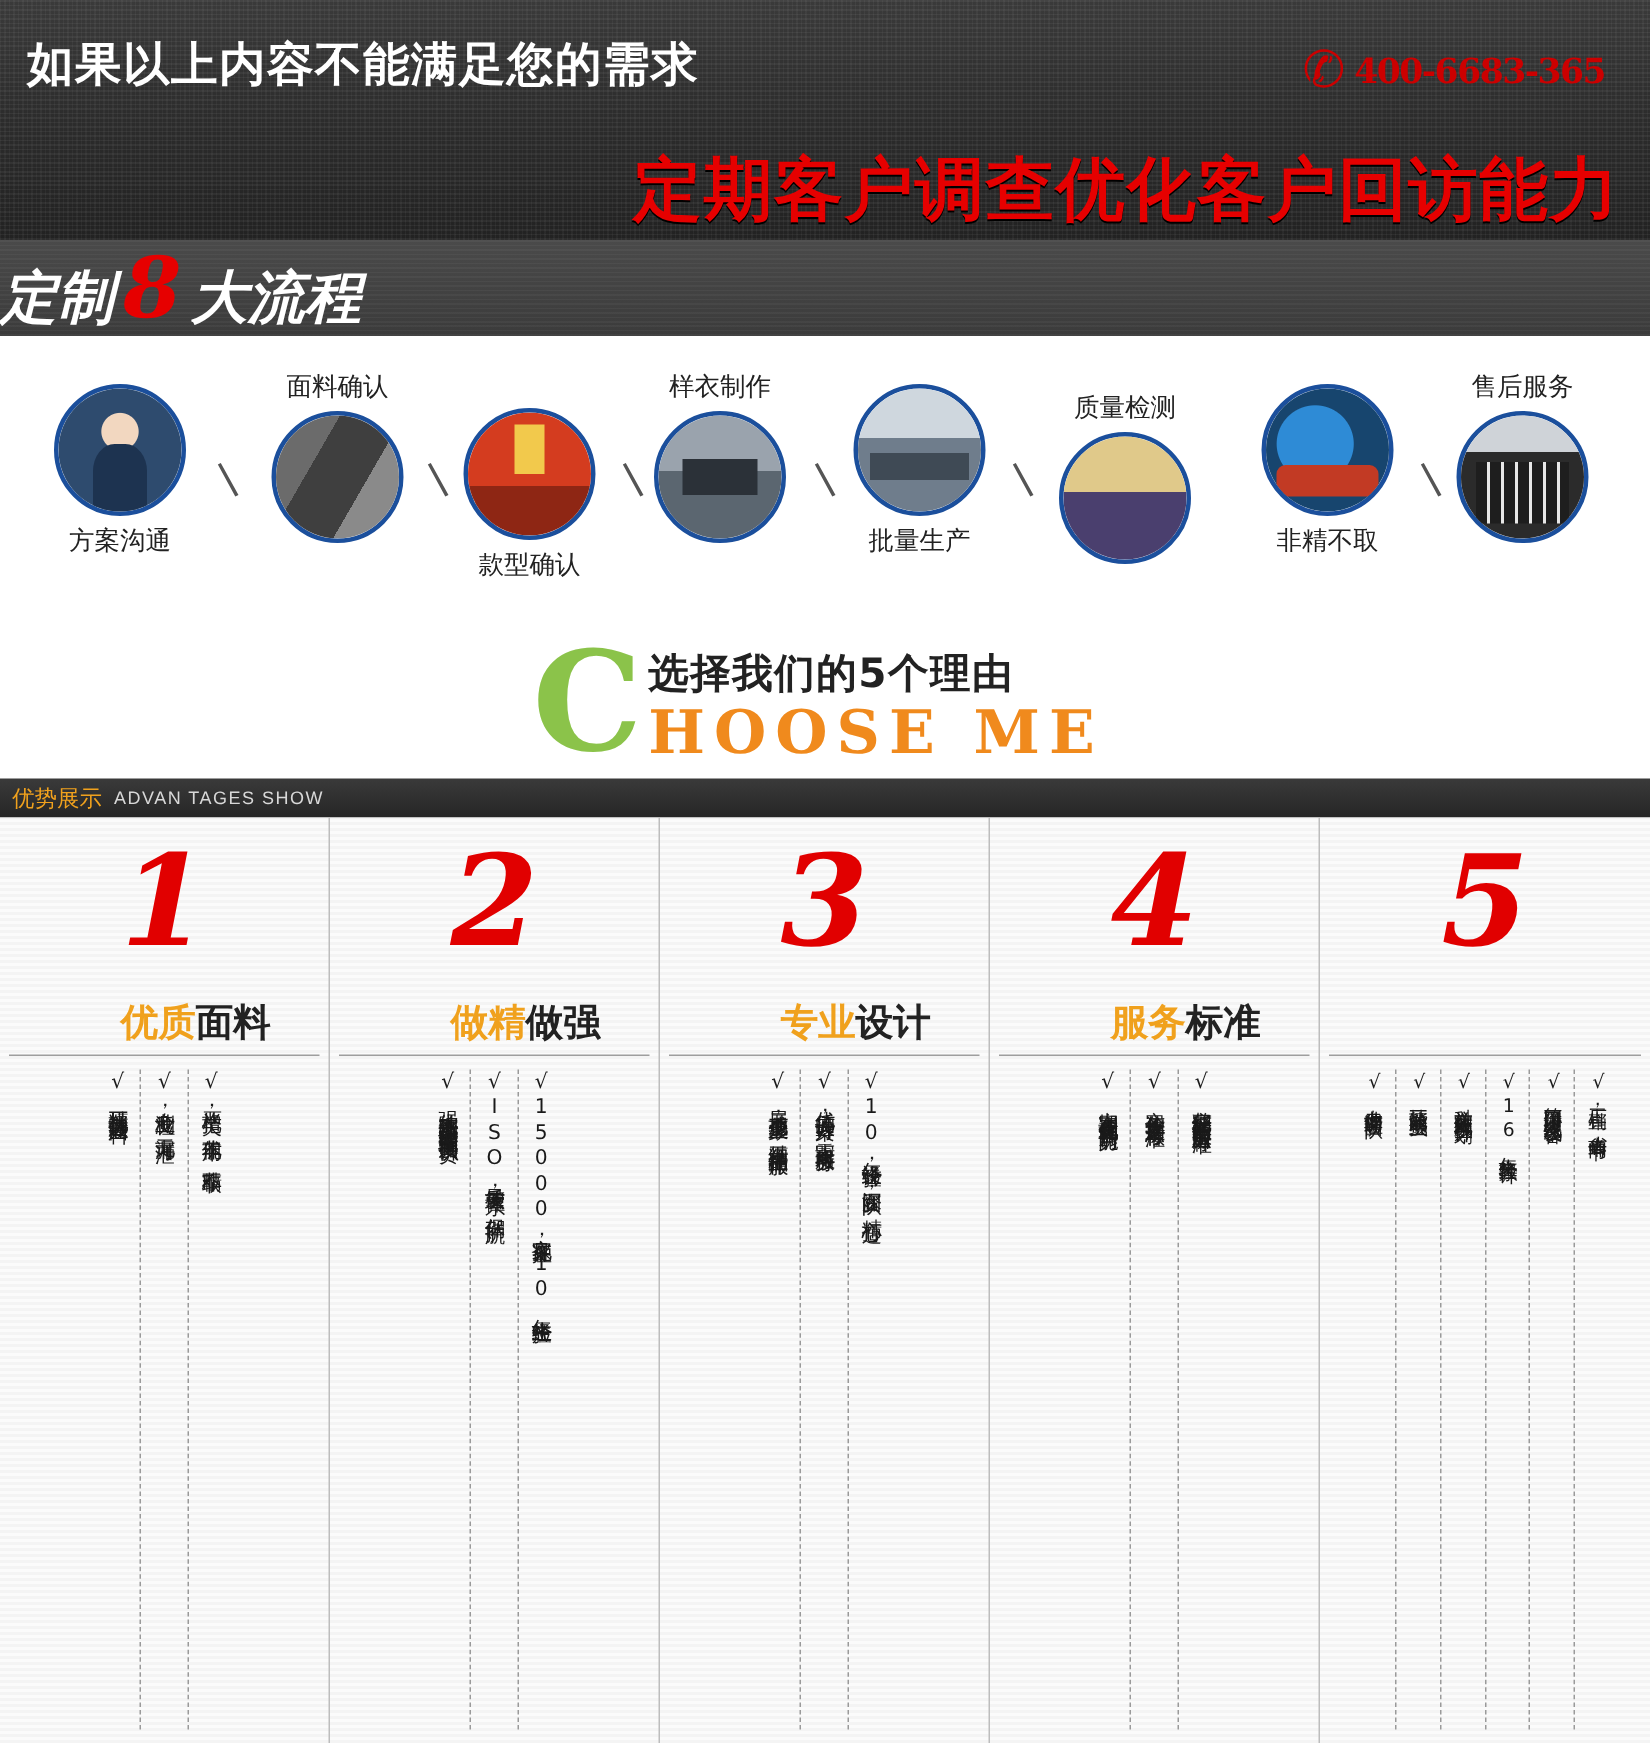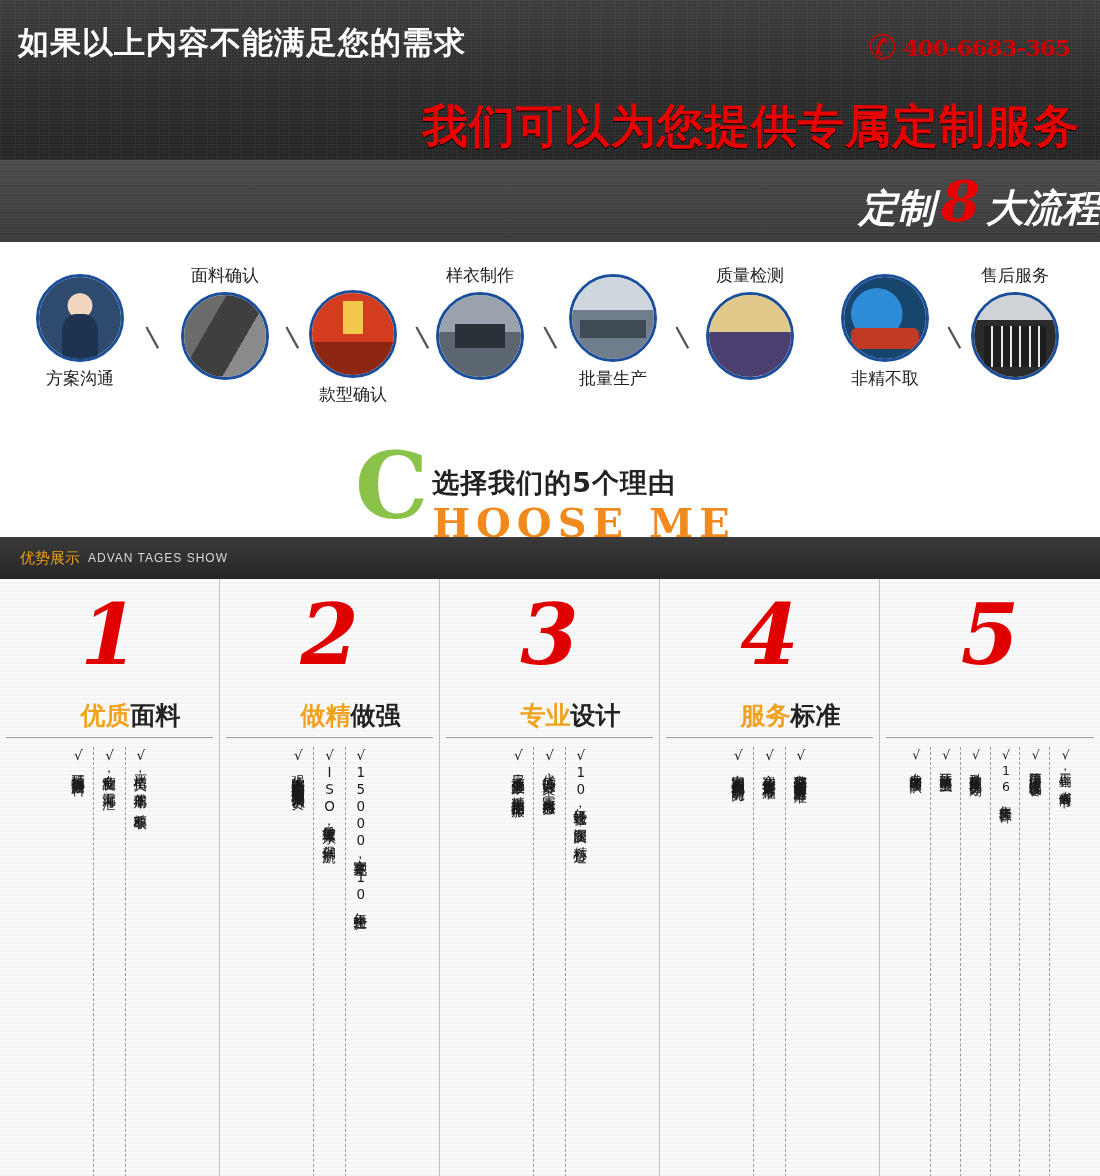--- a/index.html
+++ b/index.html
@@ -60,27 +60,27 @@
     letter-spacing:1px;
     white-space:nowrap;
     font-family:"DejaVu Sans", sans-serif;
     text-shadow:0 1px 0 #000;
   }
 
   
   .proc-title-bar {
     position:relative;
     width:1100px;
-    height:82px;
+    height:64px;
     background:
       repeating-linear-gradient(0deg, rgba(255,255,255,0.04) 0px, rgba(255,255,255,0.04) 1px, rgba(0,0,0,0) 1px, rgba(0,0,0,0) 3px),
       linear-gradient(180deg,#4a4a4a 0%, #3b3b3b 100%);
     display:flex;
     align-items:center;
-    justify-content:flex-end;
+    justify-content:flex-start;
   }
   .proc-title {
     display:flex;
     align-items:baseline;
     gap:2px;
   }
   .proc-title .w {
     color:#ffffff;
     font-size:38px;
     font-weight:bold;
@@ -163,46 +163,46 @@
     display:flex;
     align-items:flex-start;
   }
   .big-c {
     color:#8bc34a;
     font-size:92px;
     font-weight:bold;
     font-family:"DejaVu Serif", serif;
     line-height:0.95;
   }
-  .choose-text { margin-left:4px; margin-top:22px; }
+  .choose-text { margin-left:4px; margin-top:6px; }
   .choose-cn {
     color:#222;
     font-size:27px;
     font-weight:bold;
     letter-spacing:1px;
     font-family:"DejaVu Sans", sans-serif;
   }
   .choose-en {
     color:#f08a1d;
     font-size:40px;
     font-weight:bold;
     letter-spacing:6px;
     font-family:"DejaVu Serif", serif;
     margin-top:-2px;
   }
 
   
   .adv-bar {
     position:relative;
     width:1100px;
-    height:42px;
+    height:26px;
     background:linear-gradient(180deg,#3a3a3a,#262626);
     display:flex;
     align-items:center;
-    padding-left:20px;
+    padding-left:8px;
     gap:8px;
   }
   .adv-cn { color:#f0a11d; font-size:15px; font-family:"DejaVu Sans", sans-serif;}
   .adv-en { color:#d8d8d8; font-size:12px; letter-spacing:1px; font-family:"Liberation Sans", sans-serif;}
 
   
   .cols {
     position:relative;
     width:1100px;
     height:617px;
@@ -271,21 +271,21 @@
 </style>
 </head>
 <body>
 
 <div class="banner">
   <div class="banner-line1">如果以上内容不能满足您的需求</div>
   <div class="phone-wrap">
     <span class="phone-icon">✆</span>
     <span class="phone-num">400-6683-365</span>
   </div>
-  <div class="banner-line2">我们可以为您提供专属定制服务</div>
+  <div class="banner-line2">定期客户调查优化客户回访能力</div>
 </div>
 
 <div class="proc-title-bar">
   <div class="proc-title">
     <span class="w">定制</span>
     <span class="num">8</span>
     <span class="w">大流程</span>
   </div>
 </div>
 
@@ -324,21 +324,21 @@
   <div class="arrow" style="left:540px; top:80px;">＼</div>
 
   <div class="node below" style="left:558px; top:32px;">
     <div class="circle">
         <div class="ph ph5"></div>
       </div>
     <div class="label">批量生产</div>
   </div>
   <div class="arrow" style="left:672px; top:80px;">＼</div>
 
-  <div class="node above" style="left:695px; top:22px;">
+  <div class="node above" style="left:695px; top:36px;">
     <div class="label">质量检测</div>
     <div class="circle">
         <div class="ph ph6"></div>
       </div>
   </div>
 
   <div class="node below" style="left:830px; top:32px;">
     <div class="circle">
         <div class="ph ph7"></div>
       </div>

